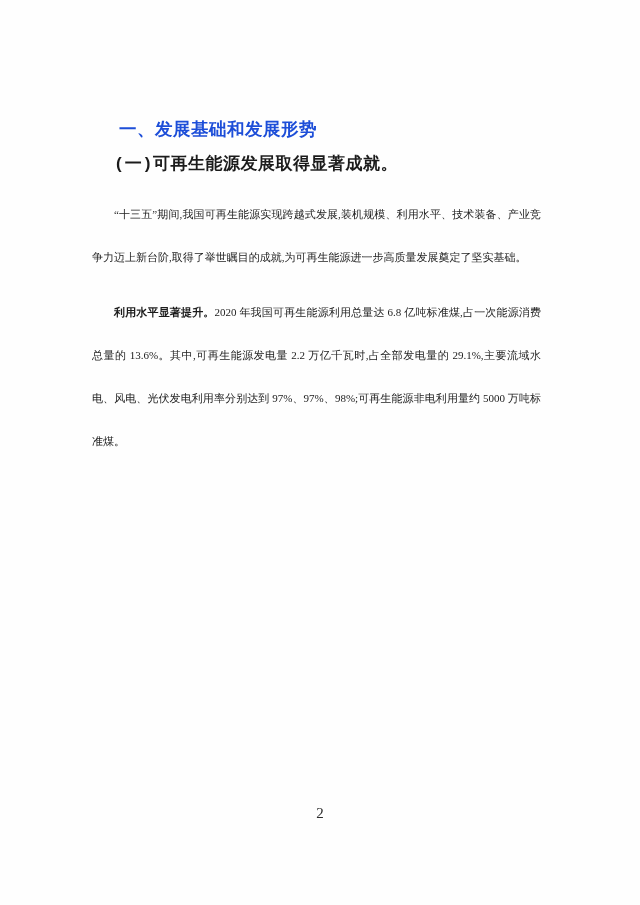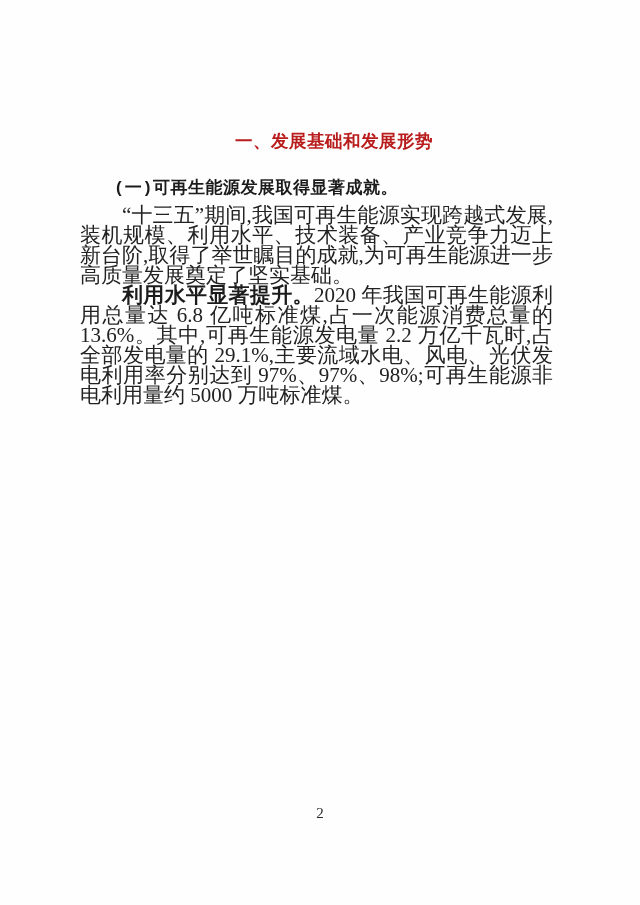--- a/index.html
+++ b/index.html
@@ -16,44 +16,43 @@
     font-family: "Liberation Serif", "DejaVu Serif", serif;
     color: #212121;
   }
   .content {
     position: absolute;
     top: 110px;
     left: 80px;
     width: 473px;
   }
   .section-heading {
-    margin: 16px;
+    margin: 4px;
     font-family: "Liberation Sans", "DejaVu Sans", sans-serif;
     font-weight: 700;
     font-size: 17.5px;
     line-height: 31.4px;
     text-indent: 2em;
-    color: #b91c1c;
+    color: #1d4ed8;
     letter-spacing: 0.5px;
-    text-align: center;
   }
   .subsection-heading {
     margin: 0;
     font-weight: 700;
     font-size: 17px;
     line-height: 31.4px;
     text-indent: 2em;
     color: #1b1b1b;
     letter-spacing: 0.5px;
     font-family: Liberation Mono, monospace;
   }
   .para {
-    margin: 0;
-    font-size: 21px;
-    line-height: 20px;
+    margin: 12px;
+    font-size: 11px;
+    line-height: 43px;
     text-indent: 2em;
     text-align: justify;
     color: #222222;
   }
   .para .lead {
     font-weight: 700;
     color: #1b1b1b;
   }
   .page-number {
     position: absolute;

